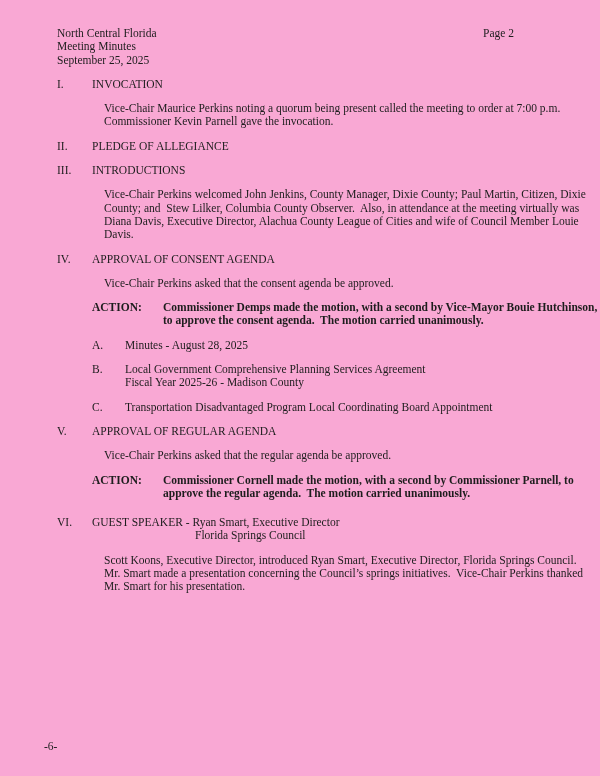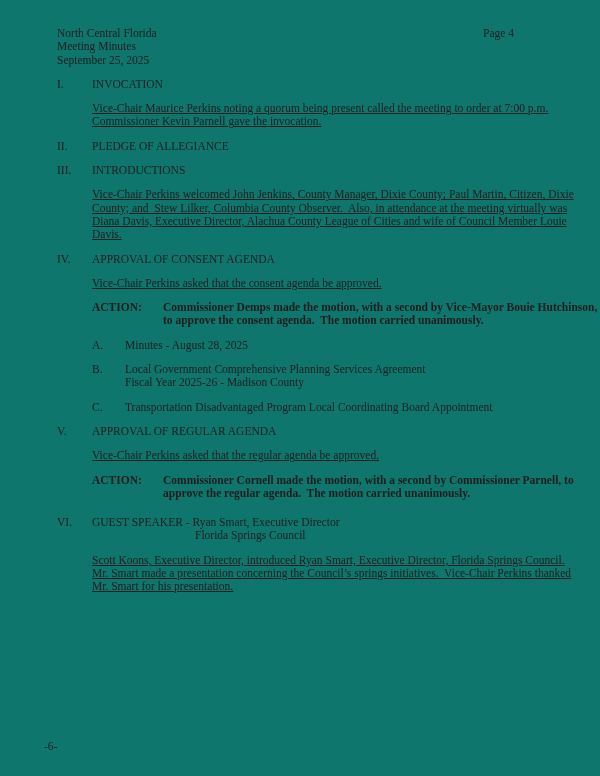--- a/index.html
+++ b/index.html
@@ -2,39 +2,39 @@
 <html><head>
 <meta charset="utf-8">
 <style>
   html, body { margin: 0; padding: 0; background: #ffffff; }
   .page {
     position: relative;
     width: 600px;
     height: 776px;
     box-sizing: border-box;
     padding: 27px 55px 0 57px;
-    background: #0f766e;
+    background: #f9a8d4;
     font-family: "Liberation Serif", serif;
     font-size: 11.5px;
     line-height: 13.3px;
     color: #1d1d1d;
     overflow: hidden;
   }
   .pre { white-space: pre; }
   .block { margin-bottom: 11px; }
   .header-left div { white-space: pre; }
   .page-number {
     position: absolute;
     left: 483px;
     top: 27px;
   }
   .sec-head { display: flex; }
   .numeral { width: 35px; flex: none; }
   .sec-title { flex: 1; }
-  .body-block { margin-left: 35px; text-decoration: underline; }
+  .body-block { margin-left: 47px; }
   .action-row { display: flex; margin-left: 35px; font-weight: bold; }
   .action-label { width: 71px; flex: none; }
   .action-text { flex: 1; }
   .item-row { display: flex; margin-left: 35px; }
   .item-letter { width: 33px; flex: none; }
   .item-text { flex: 1; }
   .subtitle-line { padding-left: 103px; }
   .section-vi { margin-top: 16px; }
   .footer-num {
     position: absolute;
@@ -45,21 +45,21 @@
 </head>
 <body>
 
 <div class="page">
 
   <div class="block header-left">
     <div>North Central Florida</div>
     <div>Meeting Minutes</div>
     <div>September 25, 2025</div>
   </div>
-  <div class="page-number">Page 4</div>
+  <div class="page-number">Page 2</div>
 
   <div class="block sec-head">
     <div class="numeral">I.</div>
     <div class="sec-title">INVOCATION</div>
   </div>
   <div class="block body-block pre">Vice-Chair Maurice Perkins noting a quorum being present called the meeting to order at 7:00 p.m.
 Commissioner Kevin Parnell gave the invocation.</div>
 
   <div class="block sec-head">
     <div class="numeral">II.</div>

